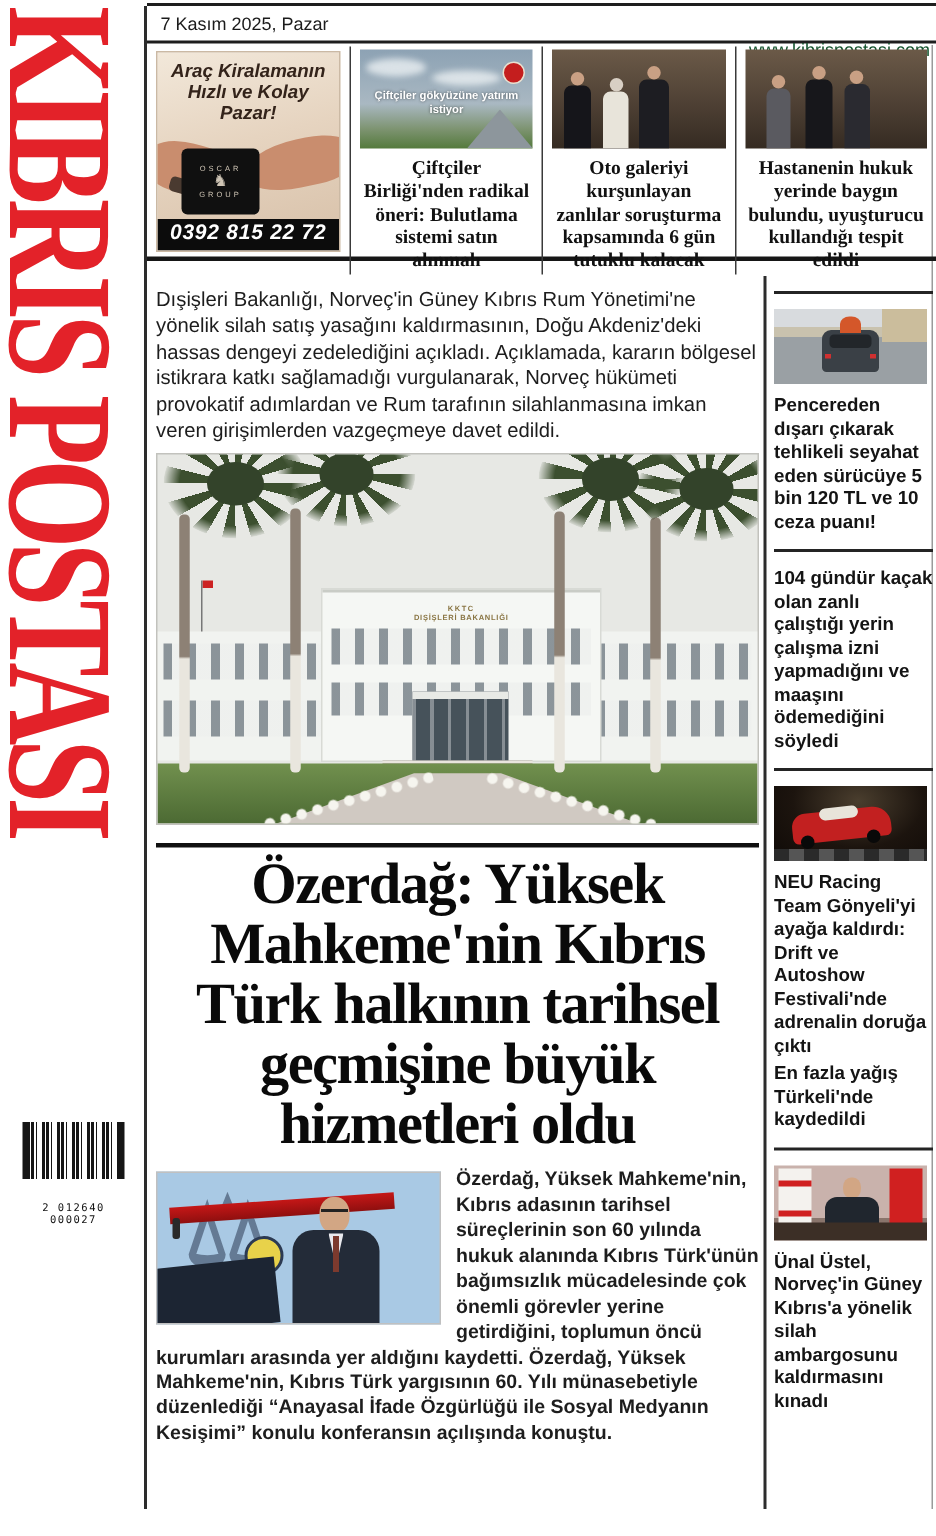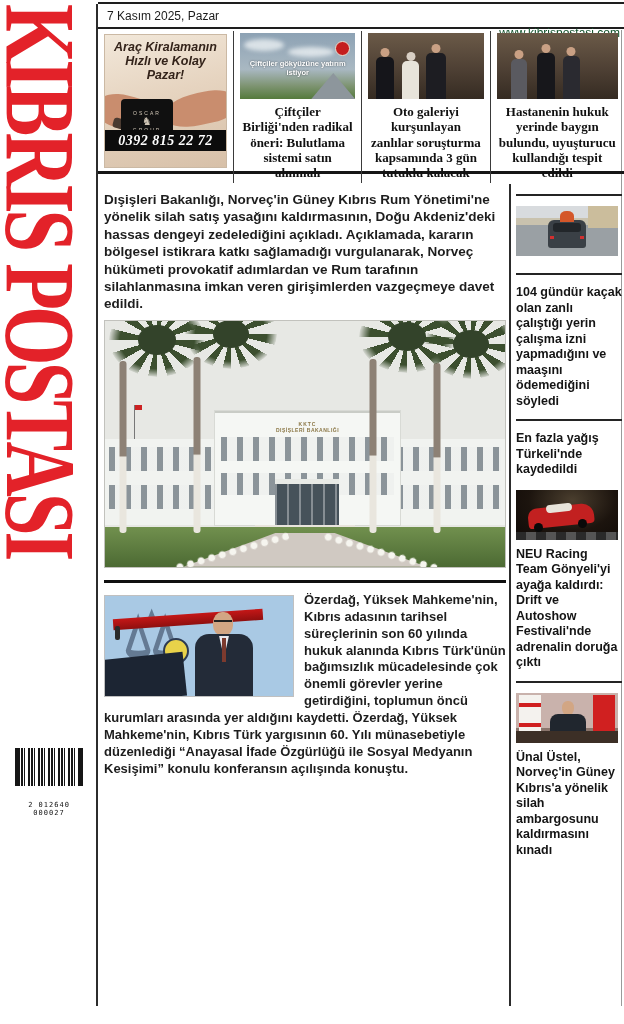--- a/index.html
+++ b/index.html
@@ -44,22 +44,22 @@
     background:linear-gradient(165deg,#f2e8da 0%,#e6d4c0 45%,#d7c0a8 100%); border:1px solid #cbb9a4; }
   .ad-headline { font-weight:700; font-style:italic; font-size:12.5px; line-height:1.1; text-align:center; color:#33231a; padding:6px 4px 0; position:relative; z-index:3; }
   .hand { position:absolute; background:#c98d6e; z-index:1; }
   .hand-left  { left:-8px; top:62px; width:70px; height:34px; border-radius:45% 60% 55% 40%; transform:rotate(14deg); }
   .hand-right { right:-10px; top:58px; width:74px; height:32px; border-radius:60% 45% 40% 55%; transform:rotate(-12deg); }
   .watch { position:absolute; left:8px; top:84px; width:16px; height:10px; background:#4a3a30; border-radius:3px; transform:rotate(16deg); z-index:2; }
   .oscar-box { position:absolute; left:16px; bottom:24px; width:52px; height:44px; background:#101010; border-radius:4px; z-index:3;
     display:flex; flex-direction:column; align-items:center; justify-content:center; }
   .oscar-top, .oscar-bottom { color:#cfc5b5; font-size:5px; letter-spacing:2px; }
   .oscar-horse { color:#cfc5b5; font-size:11px; line-height:1; }
-  .ad-phone-bar { position:absolute; left:0; right:0; bottom:16px; height:21px; background:#0c0c0c; z-index:3;
-    display:flex; align-items:center; justify-content:center;font-family:Liberation Serif, serif; }
+  .ad-phone-bar { position:absolute; left:0; right:0; bottom:0; height:21px; background:#0c0c0c; z-index:3;
+    display:flex; align-items:flex-start; justify-content:center; }
   .ad-phone { color:#fff; font-weight:700; font-style:italic; font-size:14px; letter-spacing:.5px; }
 
   
   .img-farmers { background:linear-gradient(180deg,#8da2b4 0%,#a9b8c2 55%,#7e9472 80%,#547a3c 100%); }
   .img-farmers .cloud { position:absolute; background:rgba(235,240,243,.8); border-radius:50%; filter:blur(2px); }
   .img-farmers .c1 { left:4px; top:6px; width:40px; height:12px; }
   .img-farmers .c2 { left:48px; top:14px; width:46px; height:10px; }
   .img-farmers .tarp { position:absolute; right:0; bottom:0; width:55px; height:26px; background:#8d969c; clip-path:polygon(20% 100%,60% 0,100% 100%); }
   .img-farmers .badge { position:absolute; right:5px; top:8px; width:15px; height:15px; border-radius:50%; background:#c41e1e; border:1.5px solid #e8e0d0; }
   .img-farmers .overlay-text { position:absolute; left:0; right:0; top:26px; text-align:center; color:#fff; font-size:7.5px; font-weight:700; line-height:1.2; text-shadow:0 0 2px rgba(0,0,0,.6); }
@@ -70,21 +70,21 @@
   .img-oto .f2 { left:34px; width:17px; height:38px; background:#e8e4da; }
   .img-oto .f2 .head { background:#d8cfc4; }
   .img-oto .f3 { left:58px; width:20px; height:46px; background:#1d1d22; }
   .img-hast .f1 { left:14px; width:16px; height:40px; background:#5a5a60; }
   .img-hast .f2 { left:40px; width:18px; height:46px; background:#17171b; }
   .img-hast .f3 { left:66px; width:17px; height:43px; background:#2a2a30; }
 
   
   .main-col { position:absolute; left:104px; top:182px; width:402px; }
   .lead-headline { font-family:"Liberation Serif", serif; font-weight:700; font-size:27px; line-height:1.12; letter-spacing:-.4px; color:#0d0d0d; }
-  .lead-body { margin-top:9px; font-size:13.5px; line-height:1.29; font-weight:700; color:#1d1d1d; }
+  .lead-body { margin-top:9px; font-size:13.5px; line-height:1.29; font-weight:400; color:#1d1d1d; }
 
   
   .ministry-photo { position:relative; width:402px; height:248px; margin-top:7px; background:#e7e8e4; overflow:hidden; border:1px solid #c2c2bd; }
   .wing { position:absolute; background:#f1f3f0; }
   .wing-l { left:0; width:116px; top:118px; height:86px; }
   .wing-r { right:0; width:112px; top:118px; height:86px; }
   .center-block { position:absolute; left:110px; width:185px; top:90px; height:114px; background:#f5f7f4; box-shadow:0 0 0 1px #d8dad5; }
   .win-row { position:absolute; height:24px; background:repeating-linear-gradient(90deg,#79838a 0 6px,#eef0ee 6px 16px); opacity:.85; }
   .roofline { position:absolute; left:0; right:0; height:2px; background:#c9ccc6; }
   .sign { position:absolute; left:0; right:0; top:10px; text-align:center; color:#8a7644; font-weight:700; }
@@ -215,21 +215,21 @@
         <div class="fig f1">
             <div class="head"></div>
           </div>
         <div class="fig f2">
             <div class="head"></div>
           </div>
         <div class="fig f3">
             <div class="head"></div>
           </div>
       </div>
-      <div class="teaser-title">Oto galeriyi kurşunlayan zanlılar soruşturma kapsamında 3 gün tutuklu kalacak</div>
+      <div class="teaser-title">Oto galeriyi kurşunlayan zanlılar soruşturma kapsamında 6 gün tutuklu kalacak</div>
     </div>
 
     <div class="teaser">
       <div class="teaser-img img-people-dark img-hast">
         <div class="fig f1">
             <div class="head"></div>
           </div>
         <div class="fig f2">
             <div class="head"></div>
           </div>
@@ -283,20 +283,21 @@
         <div class="crown" style="left:-14px;top:-20px;width:96px;height:72px;"></div>
       </div>
       <div class="palm" style="left:332px;top:8px;">
         <div class="trunk" style="top:34px;height:170px;"></div>
         <div class="crown" style="left:-12px;top:-20px;width:92px;height:70px;"></div>
       </div>
     </div>
 
     <div class="rule-thick"></div>
 
+    <h2 class="second-headline">Özerdağ: Yüksek Mahkeme'nin Kıbrıs Türk halkının tarihsel geçmişine büyük hizmetleri oldu</h2>
 
     <div class="second-article">
       <div class="podium-photo">
         <div class="scales-glyph">⚖</div>
         <div class="red-banner"></div>
         <div class="emblem"></div>
         <div class="speaker">
           <div class="head"></div>
           <div class="glasses"></div>
           <div class="suit"></div>
@@ -316,42 +317,43 @@
 
     <div class="sb-item">
       <div class="sb-img img-car">
         <div class="bldg"></div>
         <div class="car"></div>
         <div class="car-win"></div>
         <div class="rider"></div>
         <div class="tl1"></div>
         <div class="tl2"></div>
       </div>
+      <div class="sb-title">Pencereden dışarı çıkarak tehlikeli seyahat eden sürücüye 5 bin 120 TL ve 10 ceza puanı!</div>
     </div>
     <hr class="sb-rule">
 
     <div class="sb-item">
       <div class="sb-title">104 gündür kaçak olan zanlı çalıştığı yerin çalışma izni yapmadığını ve maaşını ödemediğini söyledi</div>
     </div>
     <hr class="sb-rule">
-
-    <div class="sb-item">
-      <div class="sb-title">En fazla yağış Türkeli'nde kaydedildi</div>
-    </div>
 
     <div class="sb-item" style="margin-top:9px;">
       <div class="sb-img img-racing">
         <div class="rcar"></div>
         <div class="rroof"></div>
         <div class="rwheel1"></div>
         <div class="rwheel2"></div>
         <div class="kerb"></div>
       </div>
       <div class="sb-title">NEU Racing Team Gönyeli'yi ayağa kaldırdı: Drift ve Autoshow Festivali'nde adrenalin doruğa çıktı</div>
     </div>
+
+    <div class="sb-item">
+      <div class="sb-title">En fazla yağış Türkeli'nde kaydedildi</div>
+    </div>
     <hr class="sb-rule">
 
     <div class="sb-item">
       <div class="sb-img img-ustel">
         <div class="flag-trnc"></div>
         <div class="flag-tr"></div>
         <div class="uman-head"></div>
         <div class="uman-suit"></div>
         <div class="desk"></div>
       </div>

